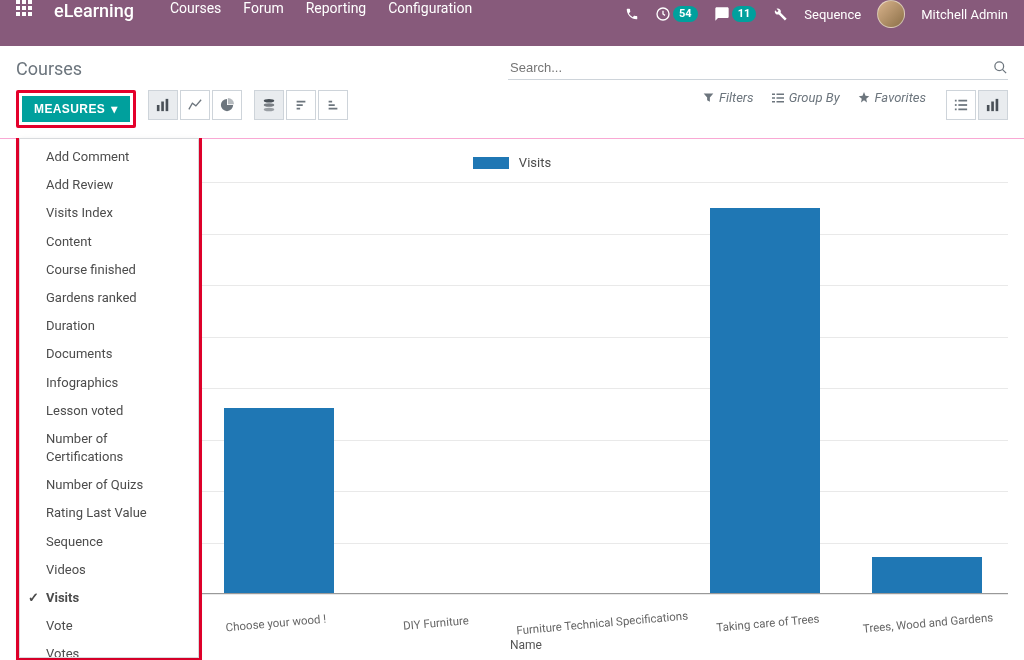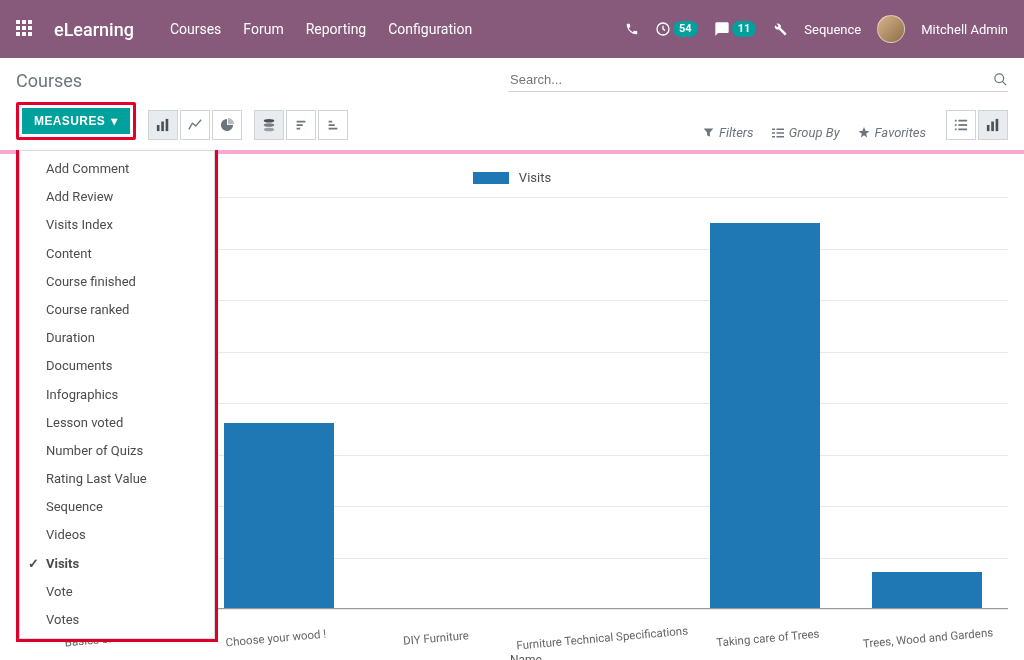--- a/index.html
+++ b/index.html
@@ -1,51 +1,51 @@
 <!DOCTYPE html>
 <html><head>
 <meta charset="utf-8">
 <style>
   * { box-sizing: border-box; margin: 0; padding: 0; }
   body { font-family: -apple-system, BlinkMacSystemFont, "Segoe UI", Roboto, Helvetica, Arial, sans-serif; font-size: 13px; color: #4c4c4c; background: #fff; }
   
   
-  .topnav { background: #875a7b; height: 58px; display: flex; align-items: center; color: #fff; padding: 0 16px; }
+  .topnav { background: #875a7b; height: 46px; display: flex; align-items: flex-start; color: #fff; padding: 0 16px; }
   .apps-icon { width: 18px; height: 18px; display: grid; grid-template-columns: repeat(3,4px); grid-template-rows: repeat(3,4px); gap: 2px; cursor: pointer; }
   .apps-icon span { background: #fff; }
   .brand { font-size: 18px; font-weight: 500; margin-left: 20px; margin-right: 36px; }
   .nav-menu { display: flex; gap: 22px; font-size: 14px; }
   .nav-menu a { color: #fff; text-decoration: none; cursor: pointer; }
   .nav-right { margin-left: auto; display: flex; align-items: center; gap: 16px; }
   .icon-btn { color: #fff; cursor: pointer; position: relative; display: flex; align-items: center; }
   .badge { background: #00a09d; color: #fff; border-radius: 10px; padding: 0 6px; font-size: 11px; font-weight: 700; line-height: 16px; margin-left: 2px; }
   .avatar { width: 28px; height: 28px; border-radius: 50%; background: linear-gradient(135deg,#d9b38c,#8b6f47); border: 1px solid rgba(255,255,255,0.5); }
   .username { font-size: 13px; }
   
   
   .row2 { display: flex; align-items: center; padding: 10px 16px 4px; }
   .page-title { font-size: 18px; color: #6c757d; flex: 0 0 auto; }
   .search-wrap { margin-left: auto; width: 500px; display: flex; align-items: center; border-bottom: 1px solid #ced4da; }
   .search-input { border: none; outline: none; flex: 1; padding: 4px 2px; font-size: 13px; color: #495057; background: transparent; }
   .search-icon { color: #6c757d; cursor: pointer; }
   
   
-  .row3 { display: flex; align-items: flex-end; padding: 6px 16px 10px; border-bottom: 4px solid #f9a8d4; position: relative; }
+  .row3 { display: flex; align-items: flex-start; padding: 6px 16px 10px; border-bottom: 1px solid #f9a8d4; position: relative; }
   .measures-wrap { border: 3px solid #e4002b; padding: 3px; border-radius: 2px; }
   .measures-btn { background: #00a09d; color: #fff; border: none; padding: 6px 12px; font-size: 12px; font-weight: 700; letter-spacing: 0.4px; cursor: pointer; display: flex; align-items: center; gap: 6px; }
   .chart-type-group { display: flex; margin-left: 12px; gap: 2px; }
   .tbtn { border: 1px solid #ced4da; background: #fff; color: #6c757d; width: 30px; height: 30px; cursor: pointer; display: inline-flex; align-items: center; justify-content: center; font-size: 13px; }
   .tbtn.active { background: #e9ecef; color: #495057; }
   .filters-group { margin-left: auto; display: flex; gap: 18px; color: #6c757d; font-size: 13px; }
   .filters-group span { cursor: pointer; display: inline-flex; align-items: center; gap: 5px; font-style: italic; }
   .view-switch { display: flex; margin-left: 20px; gap: 2px; }
   
   
   .dropdown-wrap { position: absolute; left: 16px; top: 100%; border: 3px solid #e4002b; border-top: none; z-index: 10; }
-  .dropdown { background: #fff; border: 1px solid #d8dadd; box-shadow: 0 2px 6px rgba(0,0,0,0.1); width: 196px; max-height: 520px; overflow-y: auto; padding: 4px 0; }
+  .dropdown { background: #fff; border: 1px solid #d8dadd; box-shadow: 0 2px 6px rgba(0,0,0,0.1); width: 180px; max-height: 520px; overflow-y: auto; padding: 4px 0; }
   .dropdown::-webkit-scrollbar { width: 8px; }
   .dropdown::-webkit-scrollbar-thumb { background: #c1c1c1; border-radius: 4px; }
   .dropdown::-webkit-scrollbar-track { background: #f1f1f1; }
   .dd-item { padding: 5px 12px 5px 26px; cursor: pointer; font-size: 13px; color: #4c4c4c; position: relative; line-height: 1.4; }
   .dd-item.selected { font-weight: 700; }
   .dd-item.selected::before { content: "✓"; position: absolute; left: 8px; color: #4c4c4c; font-weight: 700; }
   
   
   .chart-area { padding: 10px 16px 16px; position: relative; }
   .legend { display: flex; justify-content: center; align-items: center; gap: 10px; padding: 6px 0 12px; }
@@ -221,25 +221,26 @@
     </button>
   </div>
 
   <div class="dropdown-wrap">
     <div class="dropdown" id="measures-dropdown">
         <div class="dd-item">Add Comment</div>
         <div class="dd-item">Add Review</div>
         <div class="dd-item">Visits Index</div>
         <div class="dd-item">Content</div>
         <div class="dd-item">Course finished</div>
-        <div class="dd-item">Course ranked</div>
+        <div class="dd-item">Gardens ranked</div>
         <div class="dd-item">Duration</div>
         <div class="dd-item">Documents</div>
         <div class="dd-item">Infographics</div>
         <div class="dd-item">Lesson voted</div>
+        <div class="dd-item">Number of Certifications</div>
         <div class="dd-item">Number of Quizs</div>
         <div class="dd-item">Rating Last Value</div>
         <div class="dd-item">Sequence</div>
         <div class="dd-item">Videos</div>
         <div class="dd-item selected">Visits</div>
         <div class="dd-item">Vote</div>
         <div class="dd-item">Votes</div>
       </div>
   </div>
 </div>

